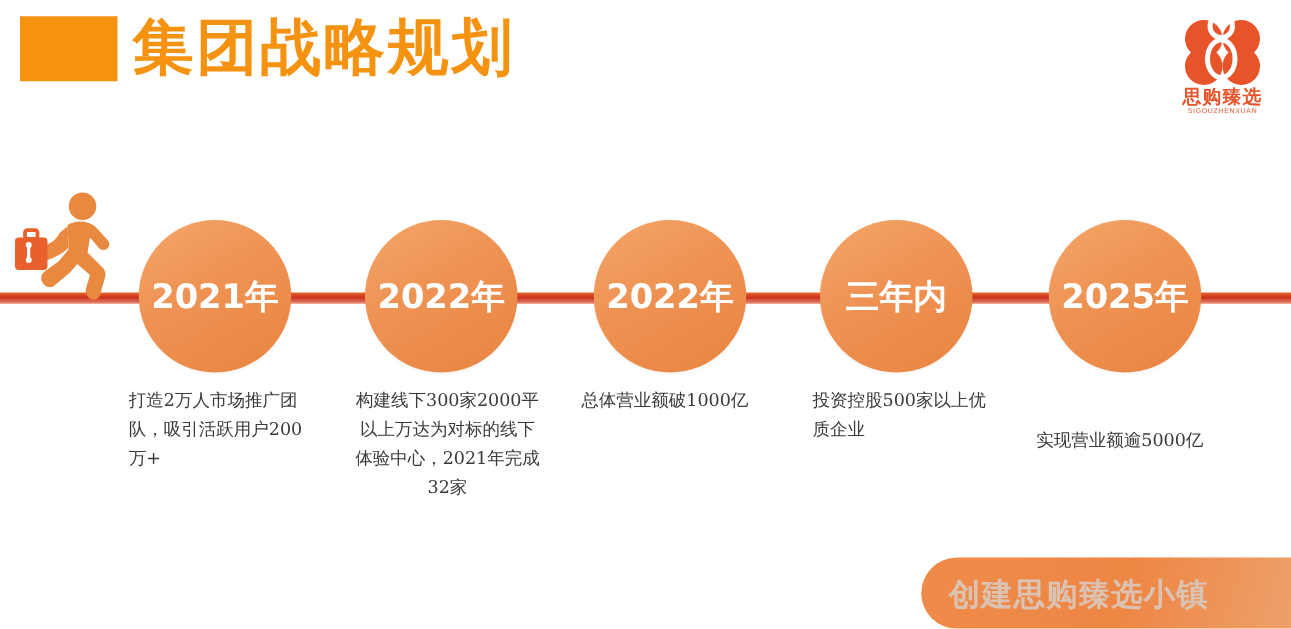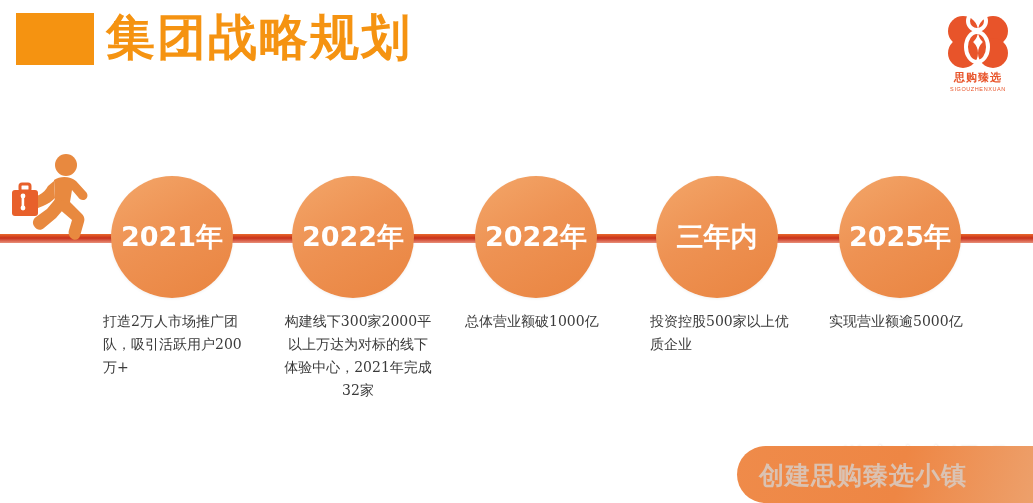--- a/index.html
+++ b/index.html
@@ -79,21 +79,21 @@
     position: absolute;
     left: 20px; top: 22px;
     width: 26px; height: 34px;
     border: 4px solid #ffffff;
     border-radius: 50%;
     background: transparent;
     box-sizing: border-box;
   }
   #logo-name {
     font-family: "DejaVu Sans", sans-serif;
-    font-size: 11px;
+    font-size: 15px;
     font-weight: bold;
     color: #E8542A;
     letter-spacing: 1px;
     line-height: 15px;
   }
   #logo-pinyin {
     font-family: "Liberation Sans", sans-serif;
     font-size: 5.5px;
     color: #E8542A;
     letter-spacing: 0.6px;
@@ -164,21 +164,21 @@
   
   #node-1 { left: 111px; }
   #node-1 .caption { left: -8px; width: 150px; }
   #node-2 { left: 292px; }
   #node-2 .caption { left: -10px; width: 152px; text-align: center; }
   #node-3 { left: 475px; }
   #node-3 .caption { left: -10px; width: 160px; }
   #node-4 { left: 656px; }
   #node-4 .caption { left: -6px; width: 150px; }
   #node-5 { left: 839px; }
-  #node-5 .caption { left: -10px; width: 170px; }
+  #node-5 .caption { left: -10px; width: 170px; margin-top: 32px; }
 
   
   #footer-pill {
     position: absolute;
     left: 737px; top: 446px;
     width: 296px;
     height: 57px;
     background: linear-gradient(105deg, #EF8B4A 0%, #EE8644 55%, #EDA06B 100%);
     border-radius: 29px 0 0 29px;
     overflow: hidden;

